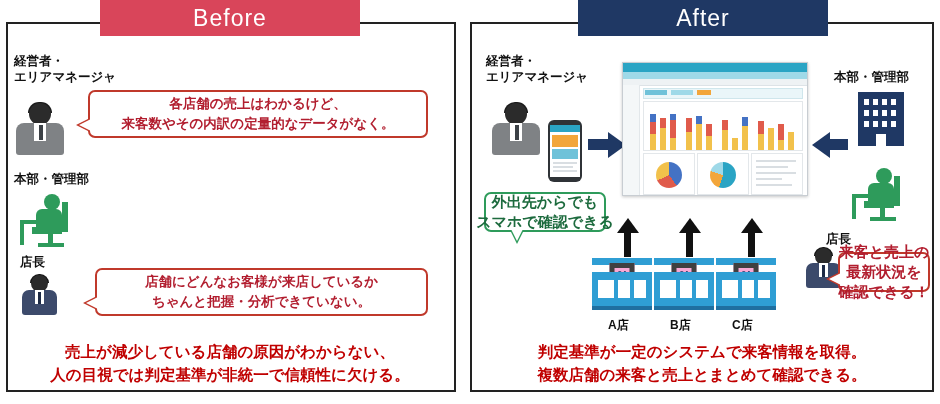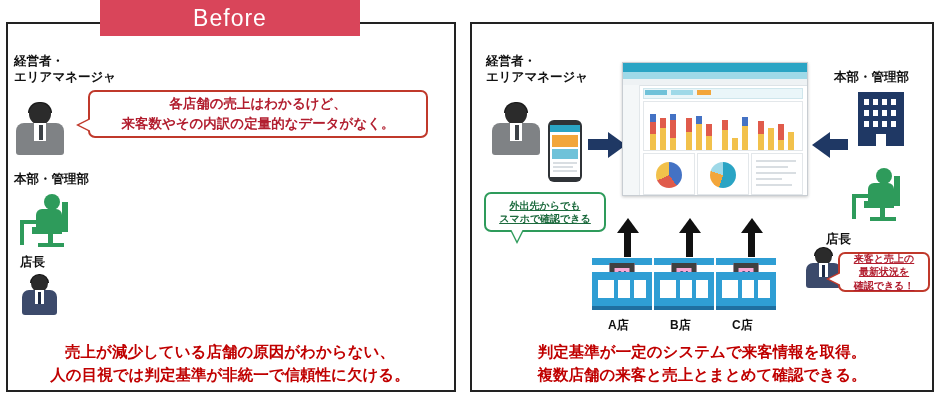--- a/index.html
+++ b/index.html
@@ -27,21 +27,21 @@
   
   .lbl{position:absolute;font-size:12.5px;font-weight:bold;color:#111;line-height:1.25;white-space:pre;}
 
   
   .bubble{
     position:absolute;border:2px solid #c0392b;border-radius:7px;background:#fff;
     color:#b21e2f;font-weight:bold;font-size:13.5px;line-height:1.45;
     text-align:center;box-sizing:border-box;display:flex;align-items:center;justify-content:center;
     white-space:pre;padding:4px 6px;
   }
-  .bubble.small{font-size:10px;line-height:1.35;text-decoration:underline;}
+  .bubble.small{font-size:15px;line-height:1.35;}
   .bubble .tail,.bubble .tail2{position:absolute;width:0;height:0;}
   .bubble .tail{left:-14px;top:26px;border-top:7px solid transparent;border-bottom:7px solid transparent;border-right:14px solid #c0392b;}
   .bubble .tail2{left:-11px;top:26px;border-top:7px solid transparent;border-bottom:7px solid transparent;border-right:14px solid #fff;}
 
   .bubble.green{border-color:#2e9b5b;color:#1d6b3e;}
   .bubble.green .tail{border-right-color:#2e9b5b;}
   .bubble.green .tail2{border-right-color:#fff;}
   .bubble.green.tail-bottom .tail{left:24px;top:auto;bottom:-14px;border:none;border-left:7px solid transparent;border-right:7px solid transparent;border-top:14px solid #2e9b5b;}
   .bubble.green.tail-bottom .tail2{left:24px;top:auto;bottom:-11px;border:none;border-left:7px solid transparent;border-right:7px solid transparent;border-top:14px solid #fff;}
 
@@ -156,25 +156,31 @@
   <div class="lbl" style="left:20px;top:255px;">店長</div>
 
   <div class="person tencho" style="left:22px;top:275px;width:36px;height:42px;">
     <div class="hair"></div>
       <div class="head"></div>
     <div class="suit"></div>
       <div class="shirt"></div>
       <div class="tie"></div>
   </div>
 
+  <div class="bubble" style="left:95px;top:268px;width:333px;height:48px;">
+    <span class="tail"></span><span class="tail2"></span>
+    <span>店舗にどんなお客様が来店しているか
+ちゃんと把握・分析できていない。</span>
+  </div>
 
   <div class="concl" style="left:16px;top:340px;width:428px;">売上が減少している店舗の原因がわからない、
 人の目視では判定基準が非統一で信頼性に欠ける。</div>
 
   <div class="panel after"></div>
+  <div class="banner after">After</div>
 
   <div class="lbl" style="left:486px;top:54px;">経営者・
 エリアマネージャ</div>
   <div class="person mgr" style="left:492px;top:103px;width:48px;height:55px;">
     <div class="hair"></div>
       <div class="head"></div>
     <div class="suit"></div>
       <div class="shirt"></div>
       <div class="tie"></div>
   </div>

